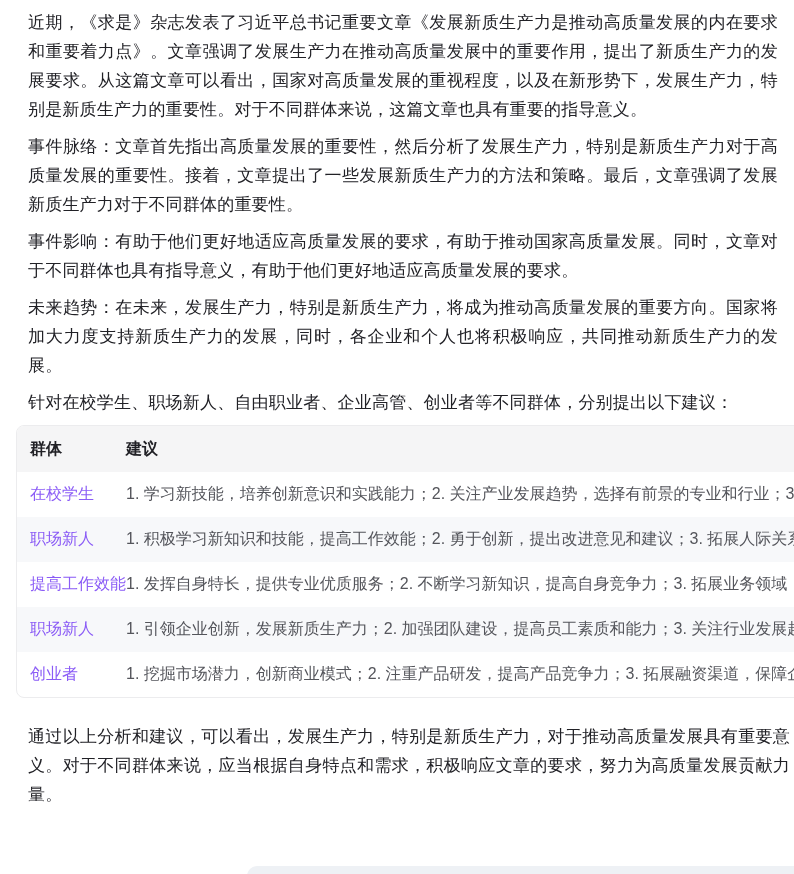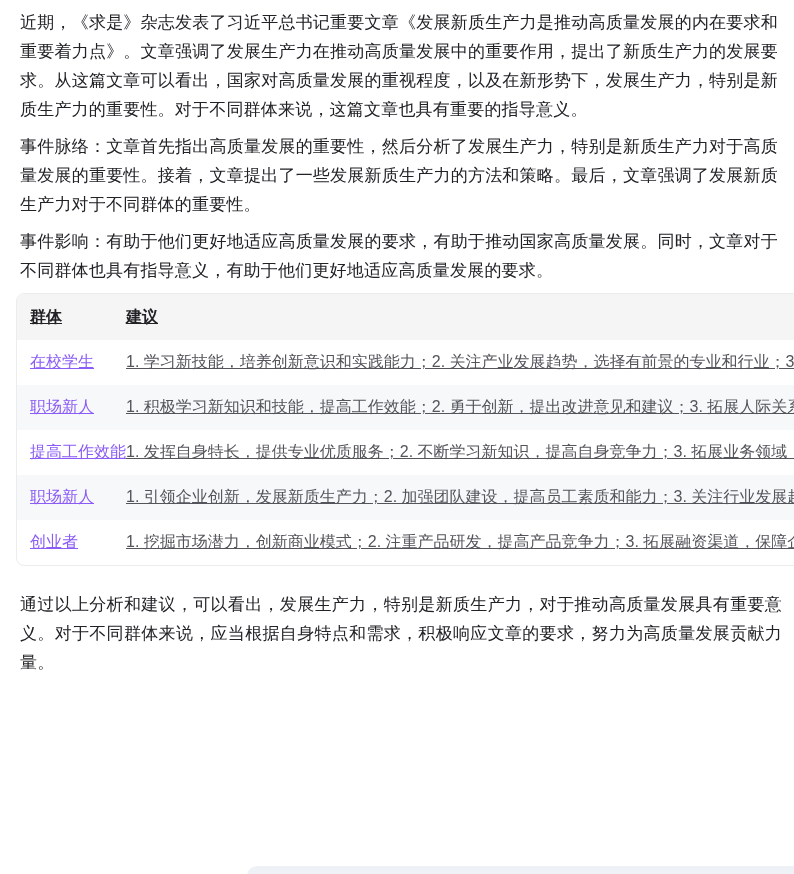--- a/index.html
+++ b/index.html
@@ -10,21 +10,21 @@
     height: 874px;
     overflow: hidden;
     background: #ffffff;
     font-family: "Liberation Sans", "DejaVu Sans", sans-serif;
     color: #212126;
   }
   .content {
     padding: 8px 16px 0 16px;
   }
   .content p {
-    margin: 0 0 8px 4px;
+    margin: 0 0 8px 12px;
     font-size: 17px;
     line-height: 29px;
     text-align: justify;
     color: #212126;
     letter-spacing: 0.2px;
   }
   .content p.last { margin-bottom: 0; width: 762px; }
   
   .tablewrap {
     width: 1210px;
@@ -41,21 +41,21 @@
     white-space: nowrap;
     font-size: 16px;
   }
   .trow.thead {
     height: 46px;
     background: #f5f5f6;
     font-weight: 700;
     color: #212126;
   }
   .trow.alt { background: #f7f8fa; }
-  .cell { flex: none; overflow: visible; text-decoration: underline; }
+  .cell { flex: none; overflow: visible; }
   .cell.c1 { width: 97px; padding-left: 13px; color: #8b5cf6; }
   .cell.c2 { padding-left: 12px; color: #54555b; }
   .thead .cell.c1, .thead .cell.c2 { color: #212126; }
   
   .bottom-bar {
     position: absolute;
     left: 247px;
     top: 866px;
     width: 600px;
     height: 18px;
@@ -65,20 +65,22 @@
 </style>
 </head>
 <body>
 
 <div class="page">
   <div class="content">
 
     <p>近期，《求是》杂志发表了习近平总书记重要文章《发展新质生产力是推动高质量发展的内在要求和重要着力点》。文章强调了发展生产力在推动高质量发展中的重要作用，提出了新质生产力的发展要求。从这篇文章可以看出，国家对高质量发展的重视程度，以及在新形势下，发展生产力，特别是新质生产力的重要性。对于不同群体来说，这篇文章也具有重要的指导意义。</p>
     <p>事件脉络：文章首先指出高质量发展的重要性，然后分析了发展生产力，特别是新质生产力对于高质量发展的重要性。接着，文章提出了一些发展新质生产力的方法和策略。最后，文章强调了发展新质生产力对于不同群体的重要性。</p>
     <p>事件影响：有助于他们更好地适应高质量发展的要求，有助于推动国家高质量发展。同时，文章对于不同群体也具有指导意义，有助于他们更好地适应高质量发展的要求。</p>
+    <p>未来趋势：在未来，发展生产力，特别是新质生产力，将成为推动高质量发展的重要方向。国家将加大力度支持新质生产力的发展，同时，各企业和个人也将积极响应，共同推动新质生产力的发展。</p>
+    <p>针对在校学生、职场新人、自由职业者、企业高管、创业者等不同群体，分别提出以下建议：</p>
 
     <div class="tablewrap">
       <div class="trow thead">
         <div class="cell c1">群体</div>
         <div class="cell c2">建议</div>
       </div>
       <div class="trow">
         <div class="cell c1">在校学生</div>
         <div class="cell c2">1. 学习新技能，培养创新意识和实践能力；2. 关注产业发展趋势，选择有前景的专业和行业；3.积极参加实</div>
       </div>

